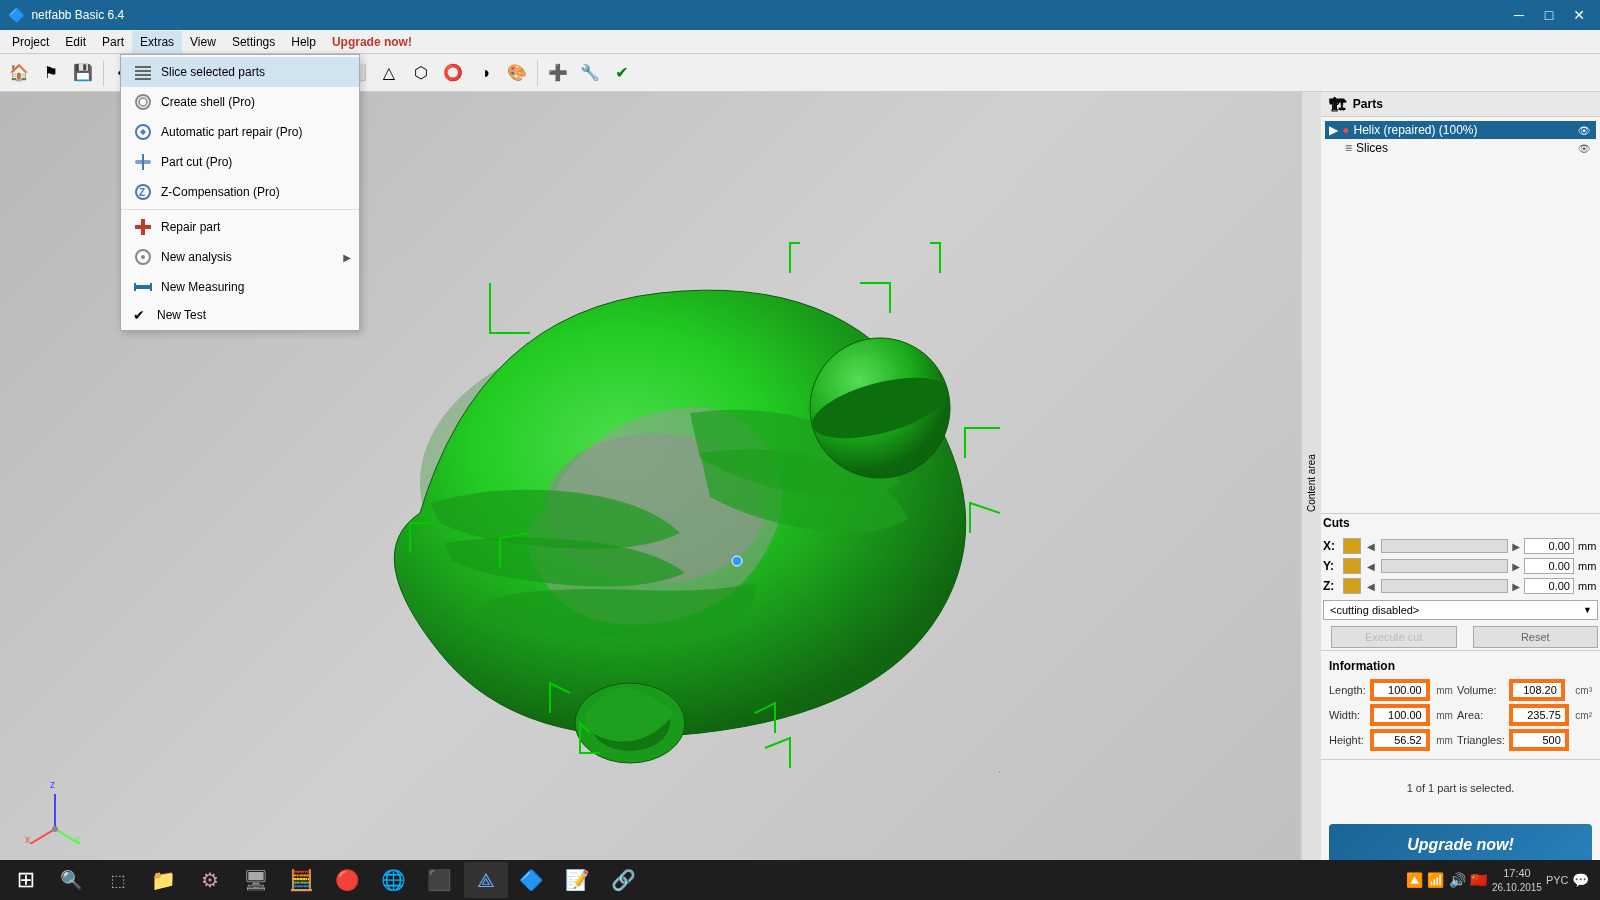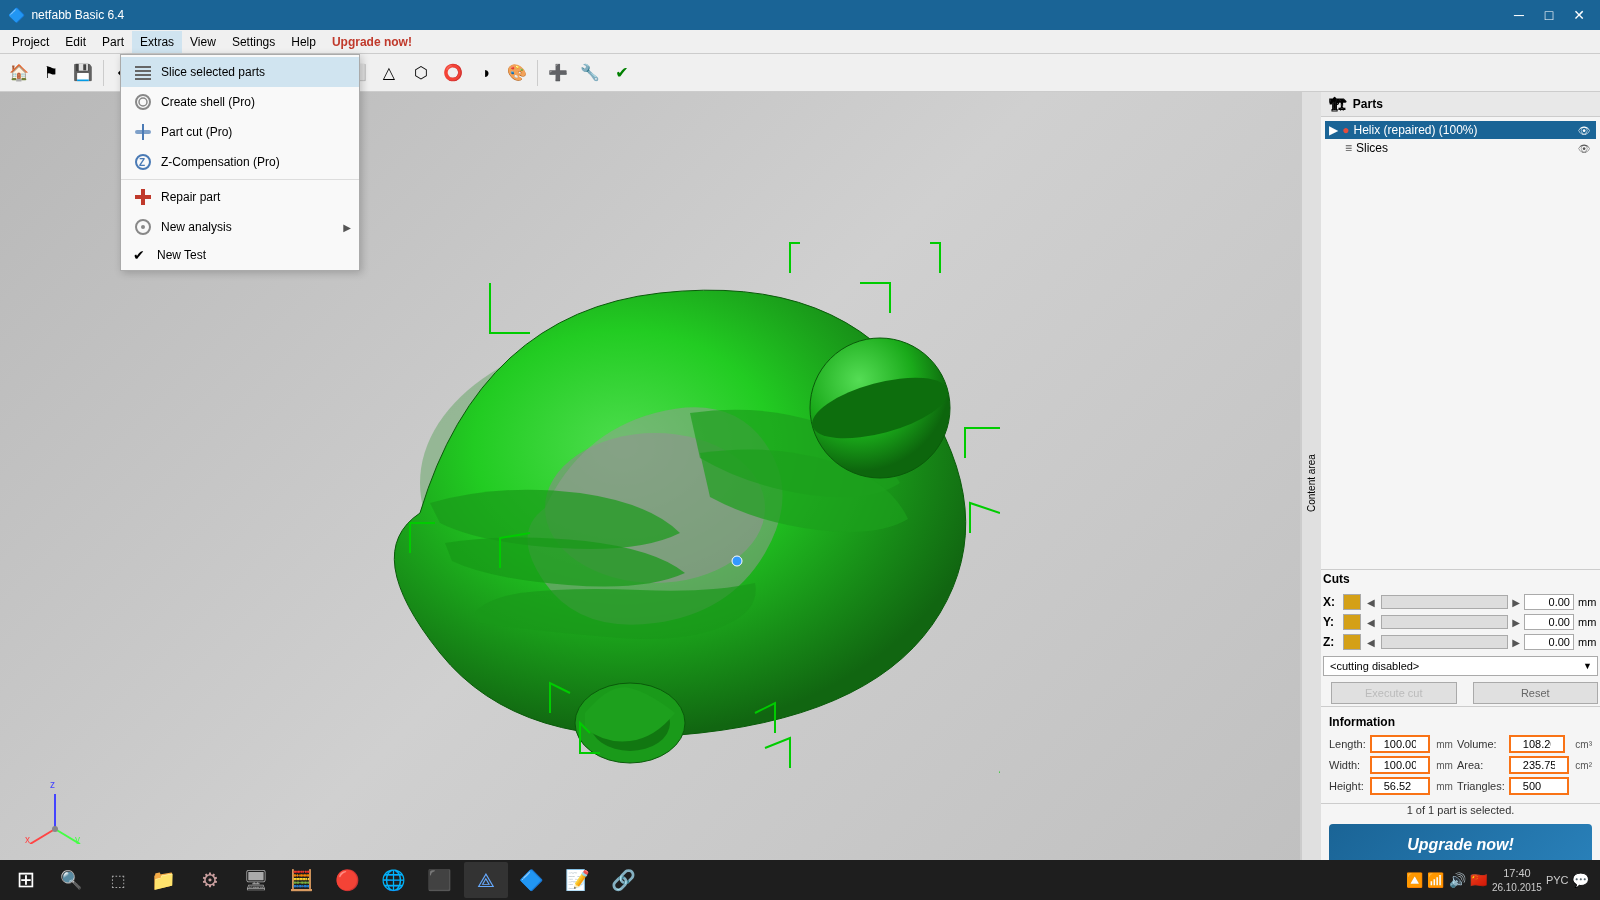--- a/index.html
+++ b/index.html
@@ -290,29 +290,30 @@
     .info-grid {
       display: grid;
       grid-template-columns: auto 1fr auto auto 1fr auto;
       gap: 3px 4px;
       align-items: center;
       font-size: 11px;
     }
     .info-label { color: #333; white-space: nowrap; }
     .info-value {
       background: white;
-      border: 2px solid #f97316;
-      padding: 1px 12px;
+      border: 4px solid #f97316;
+      padding: 1px 4px;
+      text-align: right;
       font-size: 11px;
     }
     .info-unit { color: #555; font-size: 10px; }
 
     
     #selected-text {
-      padding: 0 8px;
+      padding: 22px 8px;
       font-size: 11px;
       color: #333;
       text-align: center;
       border-top: 1px solid #ccc;
     }
 
     
     #upgrade-btn {
       margin: 8px;
       padding: 12px;
@@ -705,20 +706,29 @@
   <div class="dropdown-item">
     <span class="item-icon icon-shell">
       <svg width="20" height="20" viewBox="0 0 20 20">
         <circle cx="10" cy="10" r="7" fill="none" stroke="#888" stroke-width="2"></circle>
         <circle cx="10" cy="10" r="4" fill="none" stroke="#888" stroke-width="1.5"></circle>
       </svg>
     </span>
     <span>Create shell (Pro)</span>
   </div>
 
+  <div class="dropdown-item">
+    <span class="item-icon icon-repair-auto">
+      <svg width="20" height="20" viewBox="0 0 20 20">
+        <circle cx="10" cy="10" r="7" fill="none" stroke="#4a7ab5" stroke-width="2"></circle>
+        <path d="M 7 10 L 10 7 L 13 10 L 10 13 Z" fill="#4a7ab5"></path>
+      </svg>
+    </span>
+    <span>Automatic part repair (Pro)</span>
+  </div>
 
   <div class="dropdown-item">
     <span class="item-icon icon-freecut">
       <svg width="20" height="20" viewBox="0 0 20 20">
         <rect x="2" y="8" width="16" height="4" rx="2" fill="#4a7ab5" opacity="0.7"></rect>
         <line x1="10" y1="2" x2="10" y2="18" stroke="#4a7ab5" stroke-width="2"></line>
       </svg>
     </span>
     <span>Part cut (Pro)</span>
   </div>
@@ -750,20 +760,30 @@
     <span class="item-icon icon-analysis">
       <svg width="20" height="20" viewBox="0 0 20 20">
         <circle cx="10" cy="10" r="7" fill="none" stroke="#888" stroke-width="2"></circle>
         <circle cx="10" cy="10" r="2" fill="#888"></circle>
       </svg>
     </span>
     <span>New analysis</span>
     <span class="submenu-arrow">▶</span>
   </div>
 
+  <div class="dropdown-item">
+    <span class="item-icon icon-measuring">
+      <svg width="20" height="20" viewBox="0 0 20 20">
+        <rect x="2" y="8" width="16" height="4" fill="#2471a3"></rect>
+        <line x1="2" y1="6" x2="2" y2="14" stroke="#2471a3" stroke-width="2"></line>
+        <line x1="18" y1="6" x2="18" y2="14" stroke="#2471a3" stroke-width="2"></line>
+      </svg>
+    </span>
+    <span>New Measuring</span>
+  </div>
 
   <div class="dropdown-item">
     <span class="checkmark">✔</span>
     <span>New Test</span>
   </div>
 </div>
 
 <div id="taskbar" style="position:fixed; bottom:0; left:0; right:0; height:40px; background:#1e1e1e; display:flex; align-items:center; z-index:2000;">
   <div class="taskbar-btn taskbar-start" style="font-size:22px; padding:0 8px;">⊞</div>
   <div class="taskbar-btn" style="font-size:18px; color:#aaa;">🔍</div>

